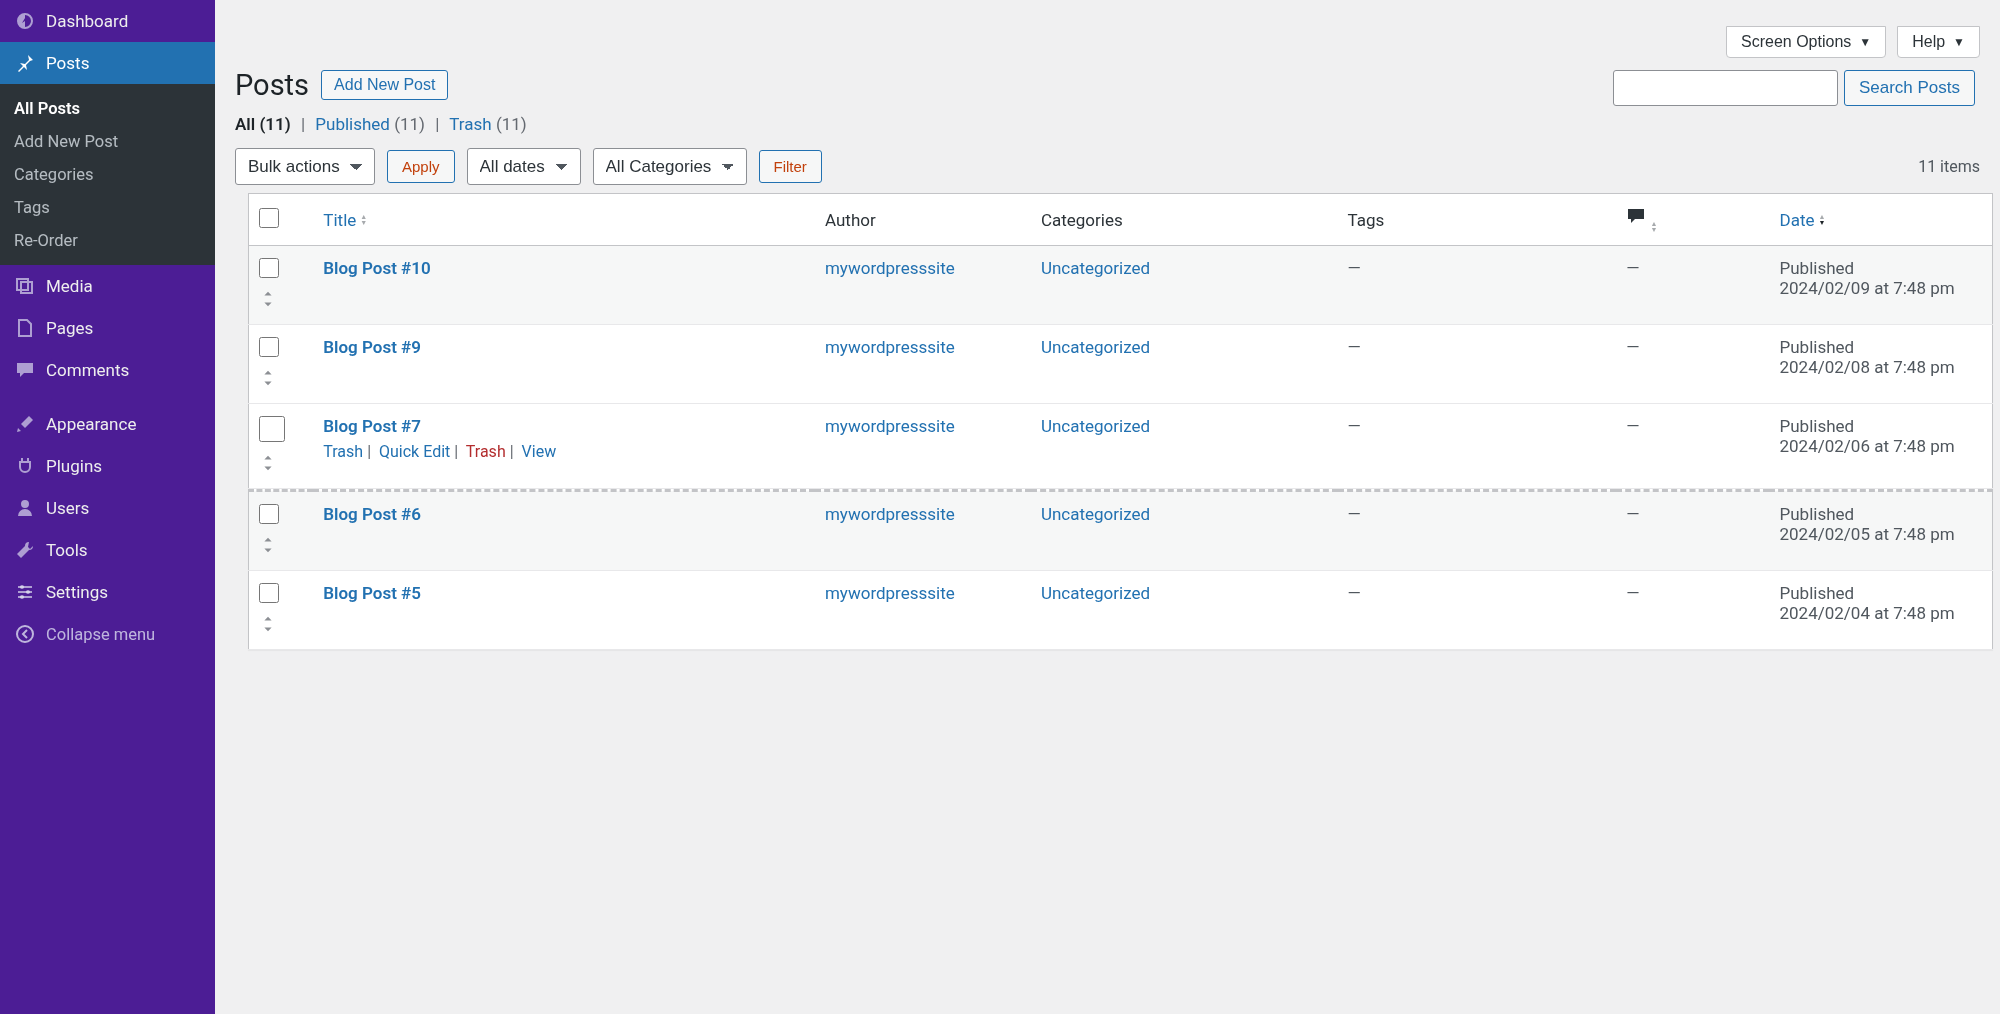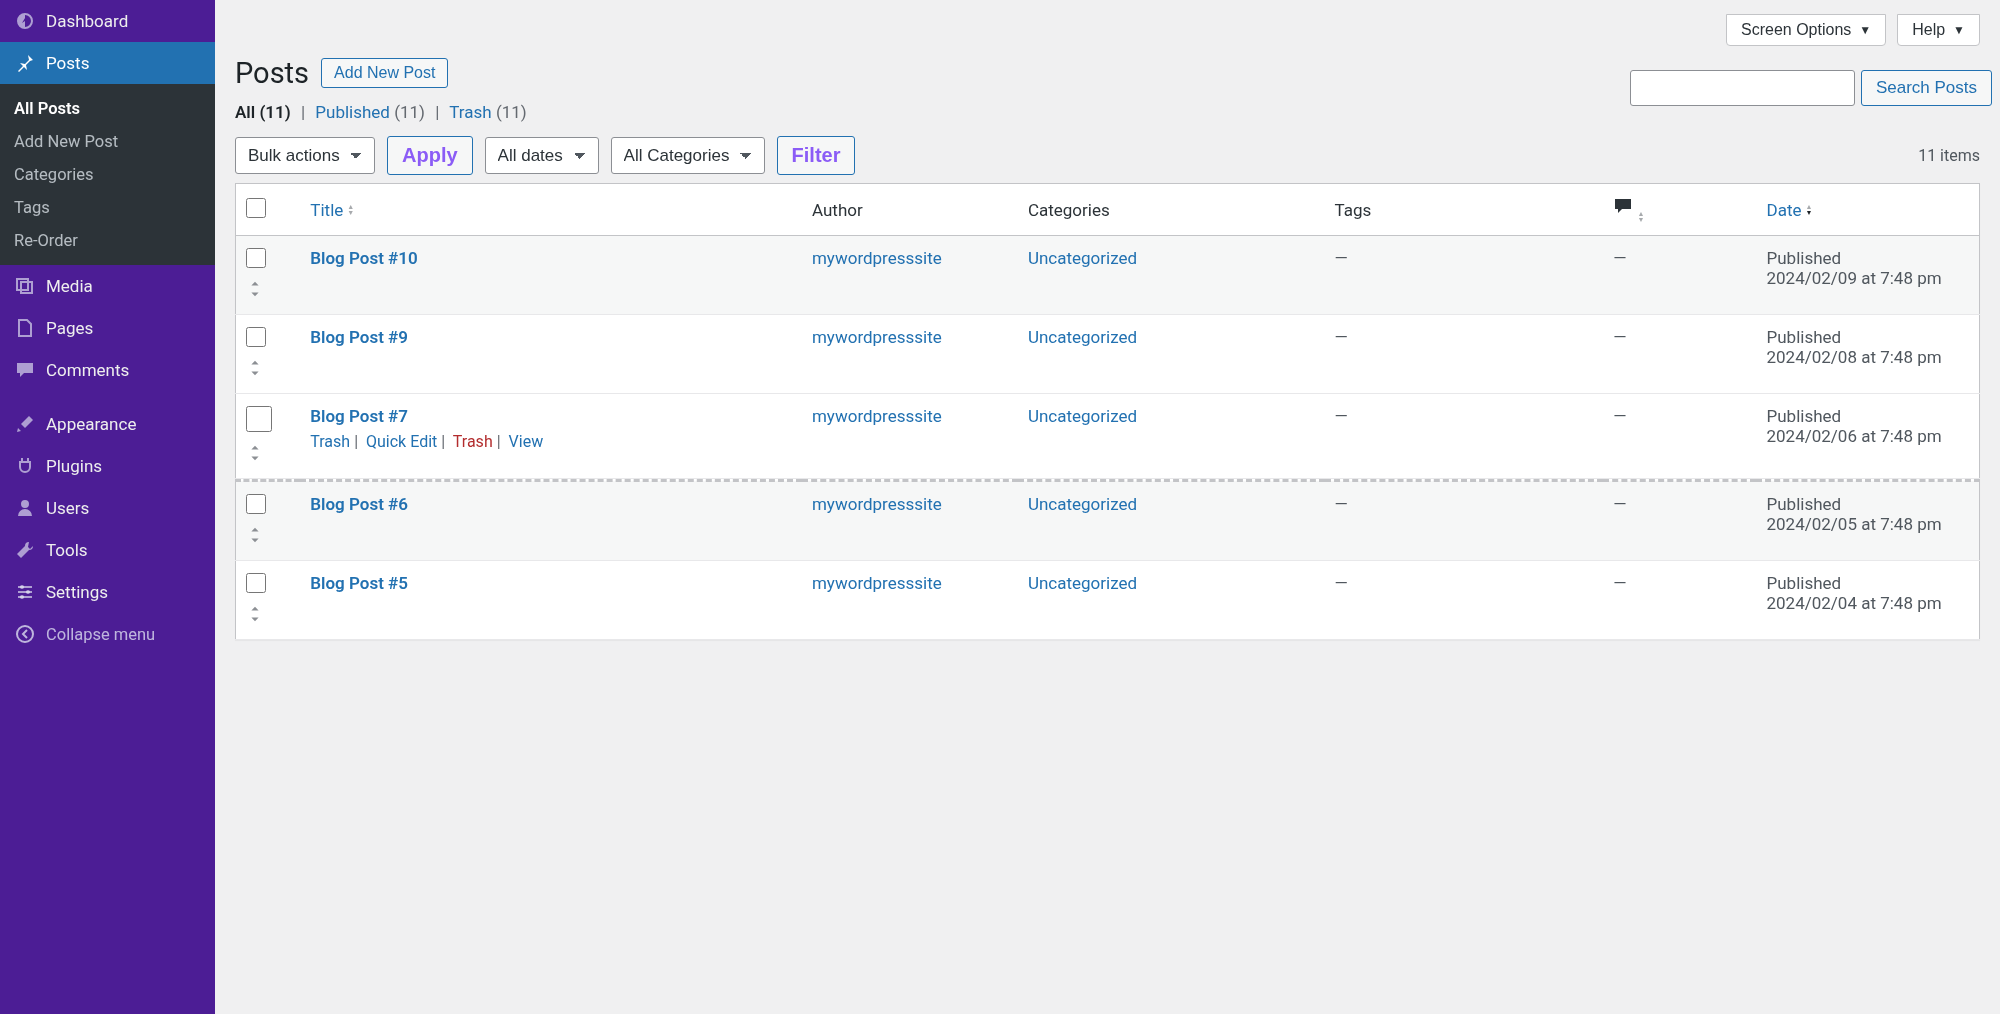--- a/index.html
+++ b/index.html
@@ -15,45 +15,45 @@
 .menu-item.current::after { content: ""; position: absolute; right: -10px; top: 50%; transform: translateY(-50%); border-style: solid; border-width: 10px 10px 10px 0; border-color: transparent #f0f0f1 transparent transparent; }
 .submenu { background: #2c3338; padding: 8px 0; }
 .submenu a { display: block; padding: 7px 12px 7px 14px; color: rgba(240,246,252,.7); font-size: 16.5px; text-decoration: none; cursor: pointer; }
 .submenu a.current { color: #fff; font-weight: 600; }
 .collapse { display: flex; align-items: center; padding: 10px 10px 10px 14px; color: rgba(240,246,252,.7); font-size: 16.5px; cursor: pointer; }
 .collapse .icon { width: 22px; height: 22px; margin-right: 10px; display: inline-flex; align-items: center; justify-content: center; }
 .menu-sep { height: 12px; }
 svg { fill: currentColor; }
 
 
-.main { flex: 1; padding: 14px 20px; position: relative; max-width: calc(2000px - 215px); }
+.main { flex: 1; padding: 26px 20px; position: relative; max-width: calc(2000px - 215px); }
 .topbar { display: flex; justify-content: flex-end; gap: 11px; margin-bottom: 10px; }
 .top-btn { background: #fff; border: 1px solid #c3c4c7; border-radius: 0 0 4px 4px; padding: 6px 14px; font-size: 16px; color: #2c3338; cursor: pointer; display: flex; align-items: center; gap: 8px; }
 .top-btn .tri { font-size: 12px; }
 .heading-row { display: flex; align-items: center; gap: 12px; margin-bottom: 12px; }
 .page-title { font-size: 29px; font-weight: 400; color: #1d2327; }
 .action-btn { border: 1px solid #2271b1; color: #2271b1; background: #f6f7f7; padding: 5px 12px; font-size: 16px; border-radius: 3px; cursor: pointer; }
 
 .subsubsub { font-size: 17px; margin-bottom: 14px; color: #646970; }
 .subsubsub a { color: #2271b1; text-decoration: none; cursor: pointer; }
 .subsubsub .current { color: #1d2327; font-weight: 600; }
 .subsubsub .sep { margin: 0 6px; color: #646970; }
 
 .tablenav { display: flex; align-items: center; justify-content: space-between; margin-bottom: 8px; }
 .left-actions { display: flex; gap: 12px; align-items: center; }
 .select { appearance: none; background: #fff; border: 1px solid #8c8f94; border-radius: 3px; padding: 8px 34px 8px 12px; font-size: 17px; color: #2c3338; cursor: pointer; background-image: linear-gradient(45deg, transparent 50%, #50575e 50%), linear-gradient(135deg, #50575e 50%, transparent 50%); background-position: calc(100% - 18px) center, calc(100% - 12px) center; background-size: 6px 6px, 6px 6px; background-repeat: no-repeat; }
-.button-sec { border: 1px solid #2271b1; color: #8b5cf6; background: #f6f7f7; padding: 7px 14px; font-size: 20px; border-radius: 3px; cursor: pointer; font-weight: bold; }
+.button-sec { border: 1px solid #2271b1; color: #c2410c; background: #f6f7f7; padding: 7px 14px; font-size: 15px; border-radius: 3px; cursor: pointer; }
 .button-prim { border: 1px solid #2271b1; color: #2271b1; background: #f6f7f7; padding: 7px 14px; font-size: 17px; border-radius: 3px; cursor: pointer; }
 .num-items { font-size: 16px; color: #50575e; }
 
-.search-box { position: absolute; right: 8px; top: 70px; display: flex; gap: 6px; justify-content: center; }
+.search-box { position: absolute; right: 25px; top: 70px; display: flex; gap: 6px; justify-content: center; }
 .search-input { border: 1px solid #8c8f94; border-radius: 3px; padding: 7px 10px; font-size: 17px; width: 225px; background: #fff; }
 
 
-.wp-table { width: 100%; border: 1px solid #c3c4c7; border-collapse: collapse; background: #fff; box-shadow: 0 1px 1px rgba(0,0,0,.04); }
+.wp-table { width: 100%; border: 1px solid #c3c4c7; border-collapse: collapse; background: #fff; box-shadow: 0 1px 1px rgba(0,0,0,.04); margin-left: 13px; }
 .wp-table thead th { text-align: left; font-weight: 400; padding: 12px 10px; border-bottom: 1px solid #c3c4c7; font-size: 17px; color: #2c3338; }
 .wp-table thead th a { color: #2271b1; text-decoration: none; display: inline-flex; align-items: center; gap: 4px; cursor: pointer; }
 .sort-ind { display: inline-flex; flex-direction: column; font-size: 7px; line-height: 6px; color: #a7aaad; }
 .sort-ind .desc { color: #1d2327; }
 .wp-table td { padding: 12px 10px; font-size: 17px; vertical-align: top; border-bottom: 1px solid #e8e8ea; }
 .wp-table tbody tr:nth-child(odd) { background: #f6f7f7; }
 .wp-table tbody tr:nth-child(even) { background: #fff; }
 .col-cb { width: 40px; }
 .col-cb input { width: 20px; height: 20px; border: 1px solid #8c8f94; border-radius: 4px; cursor: pointer; }
 .col-title { width: 360px; }

